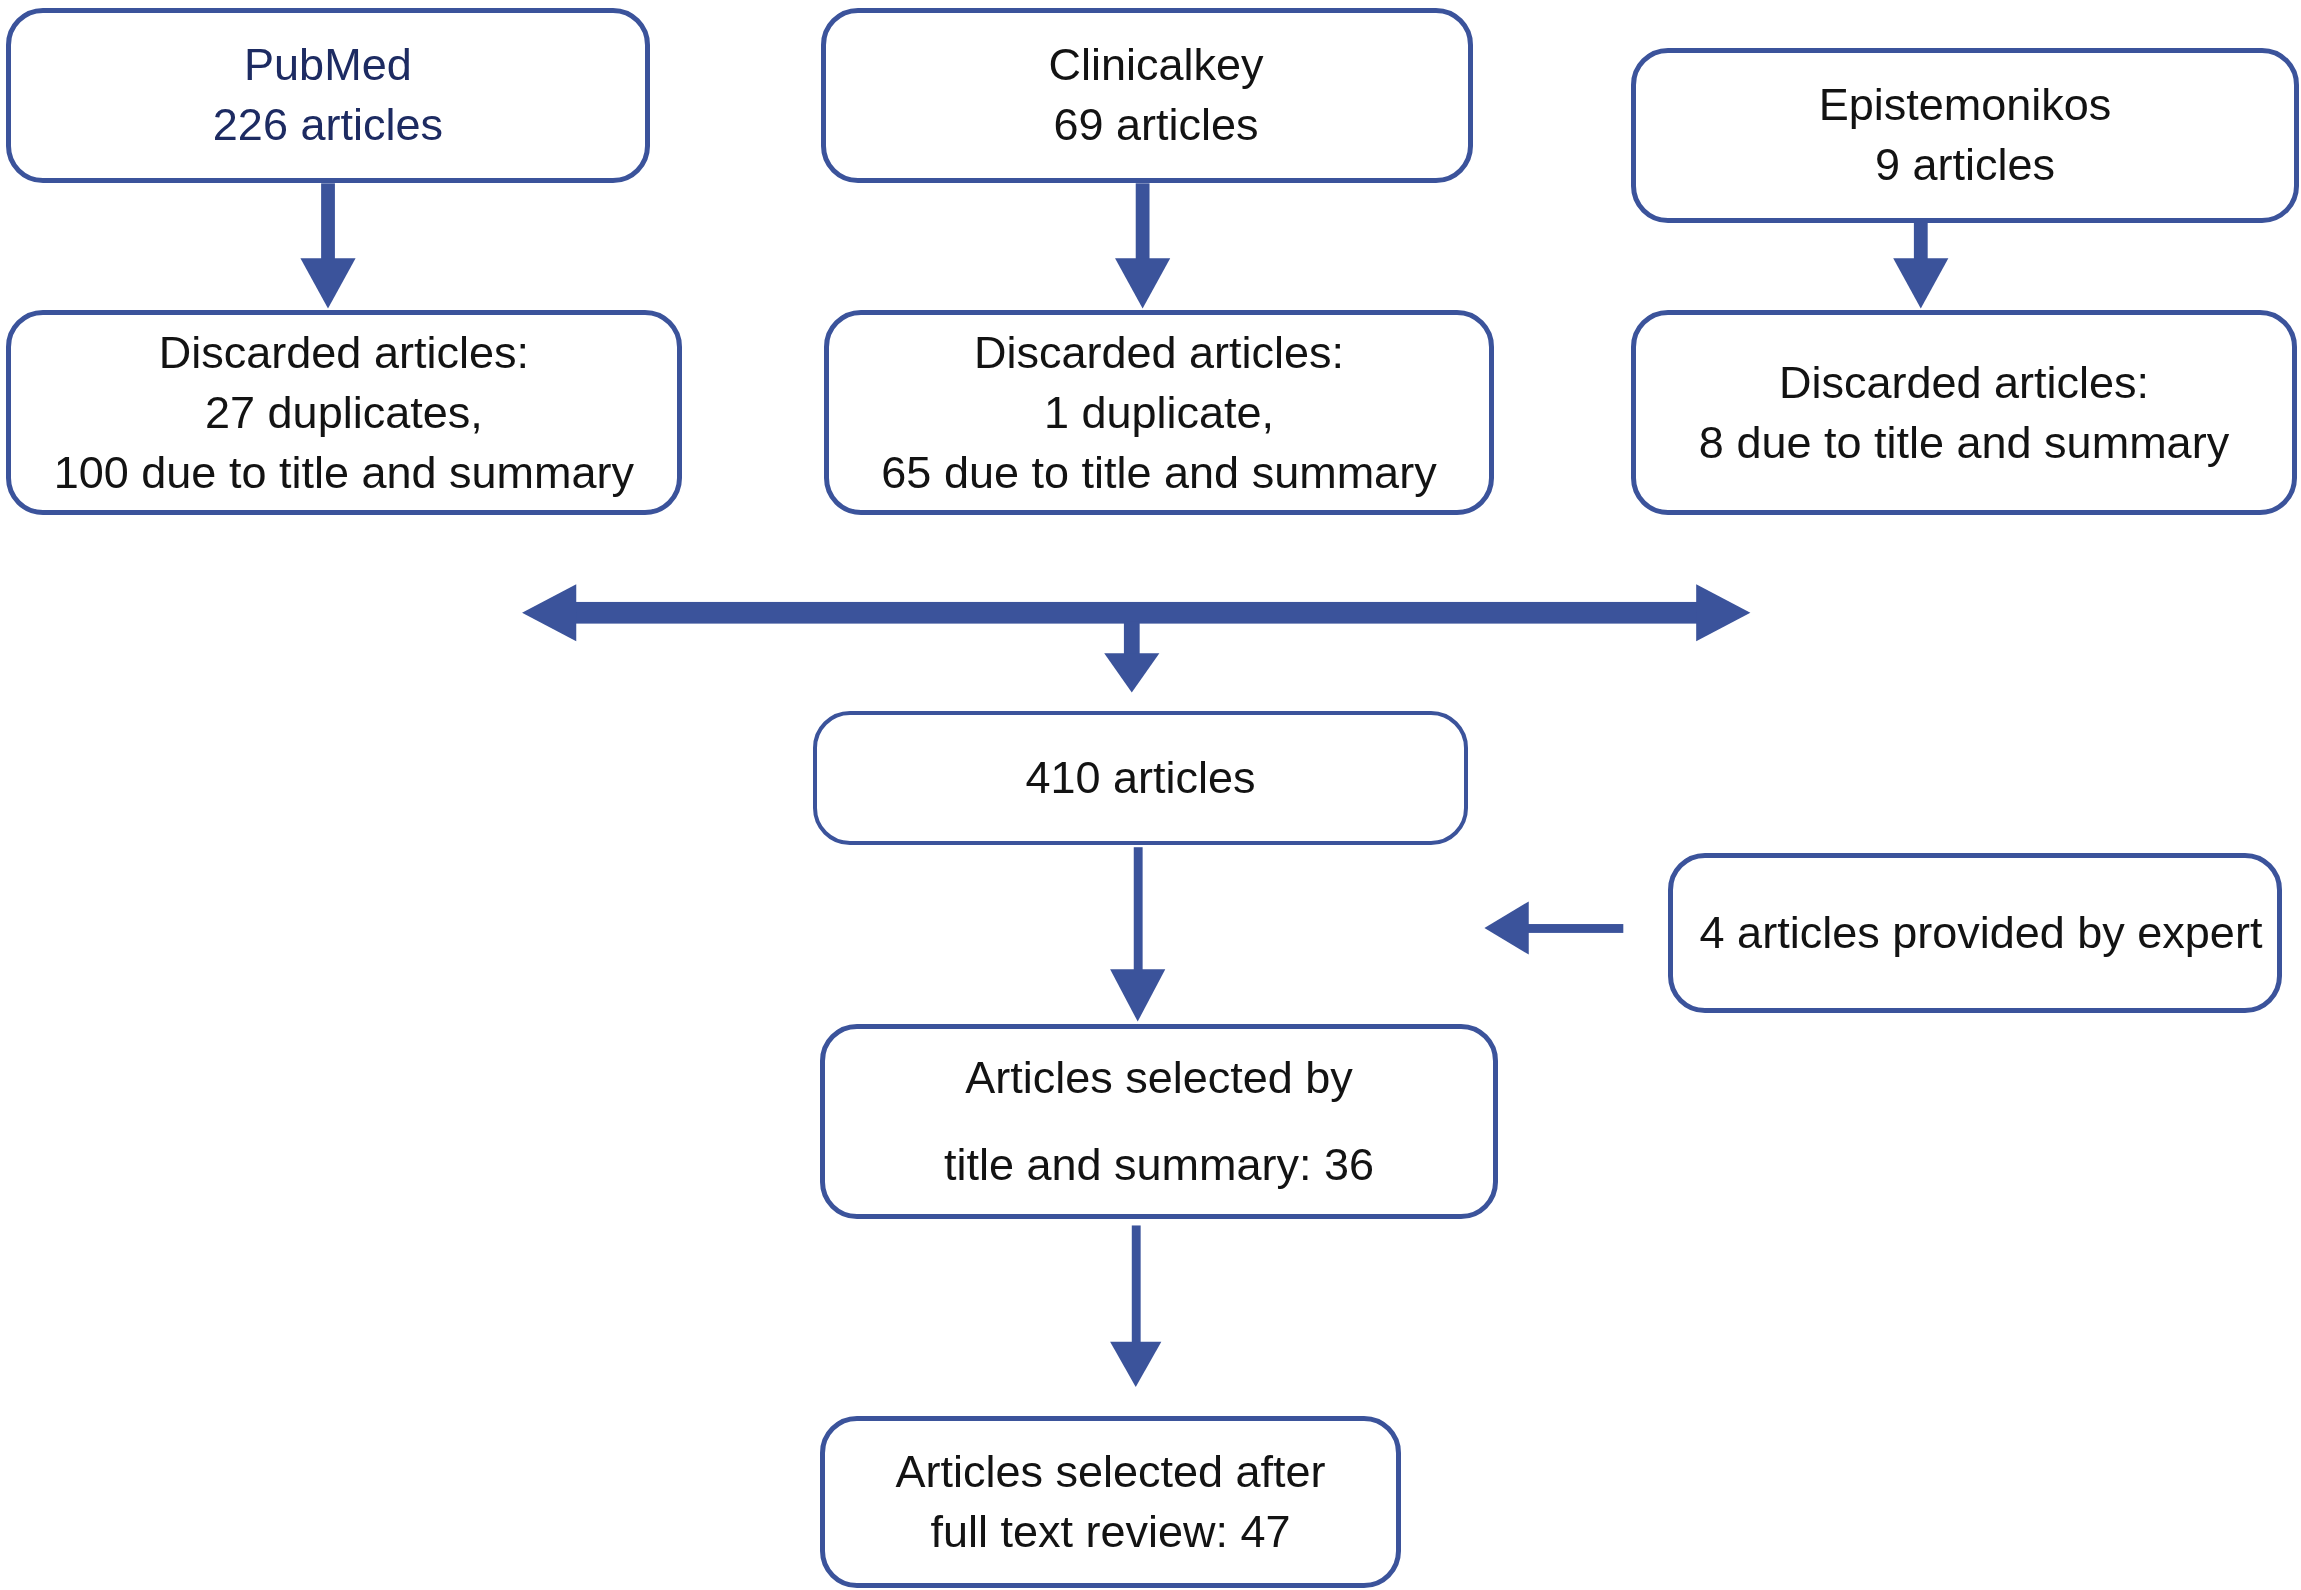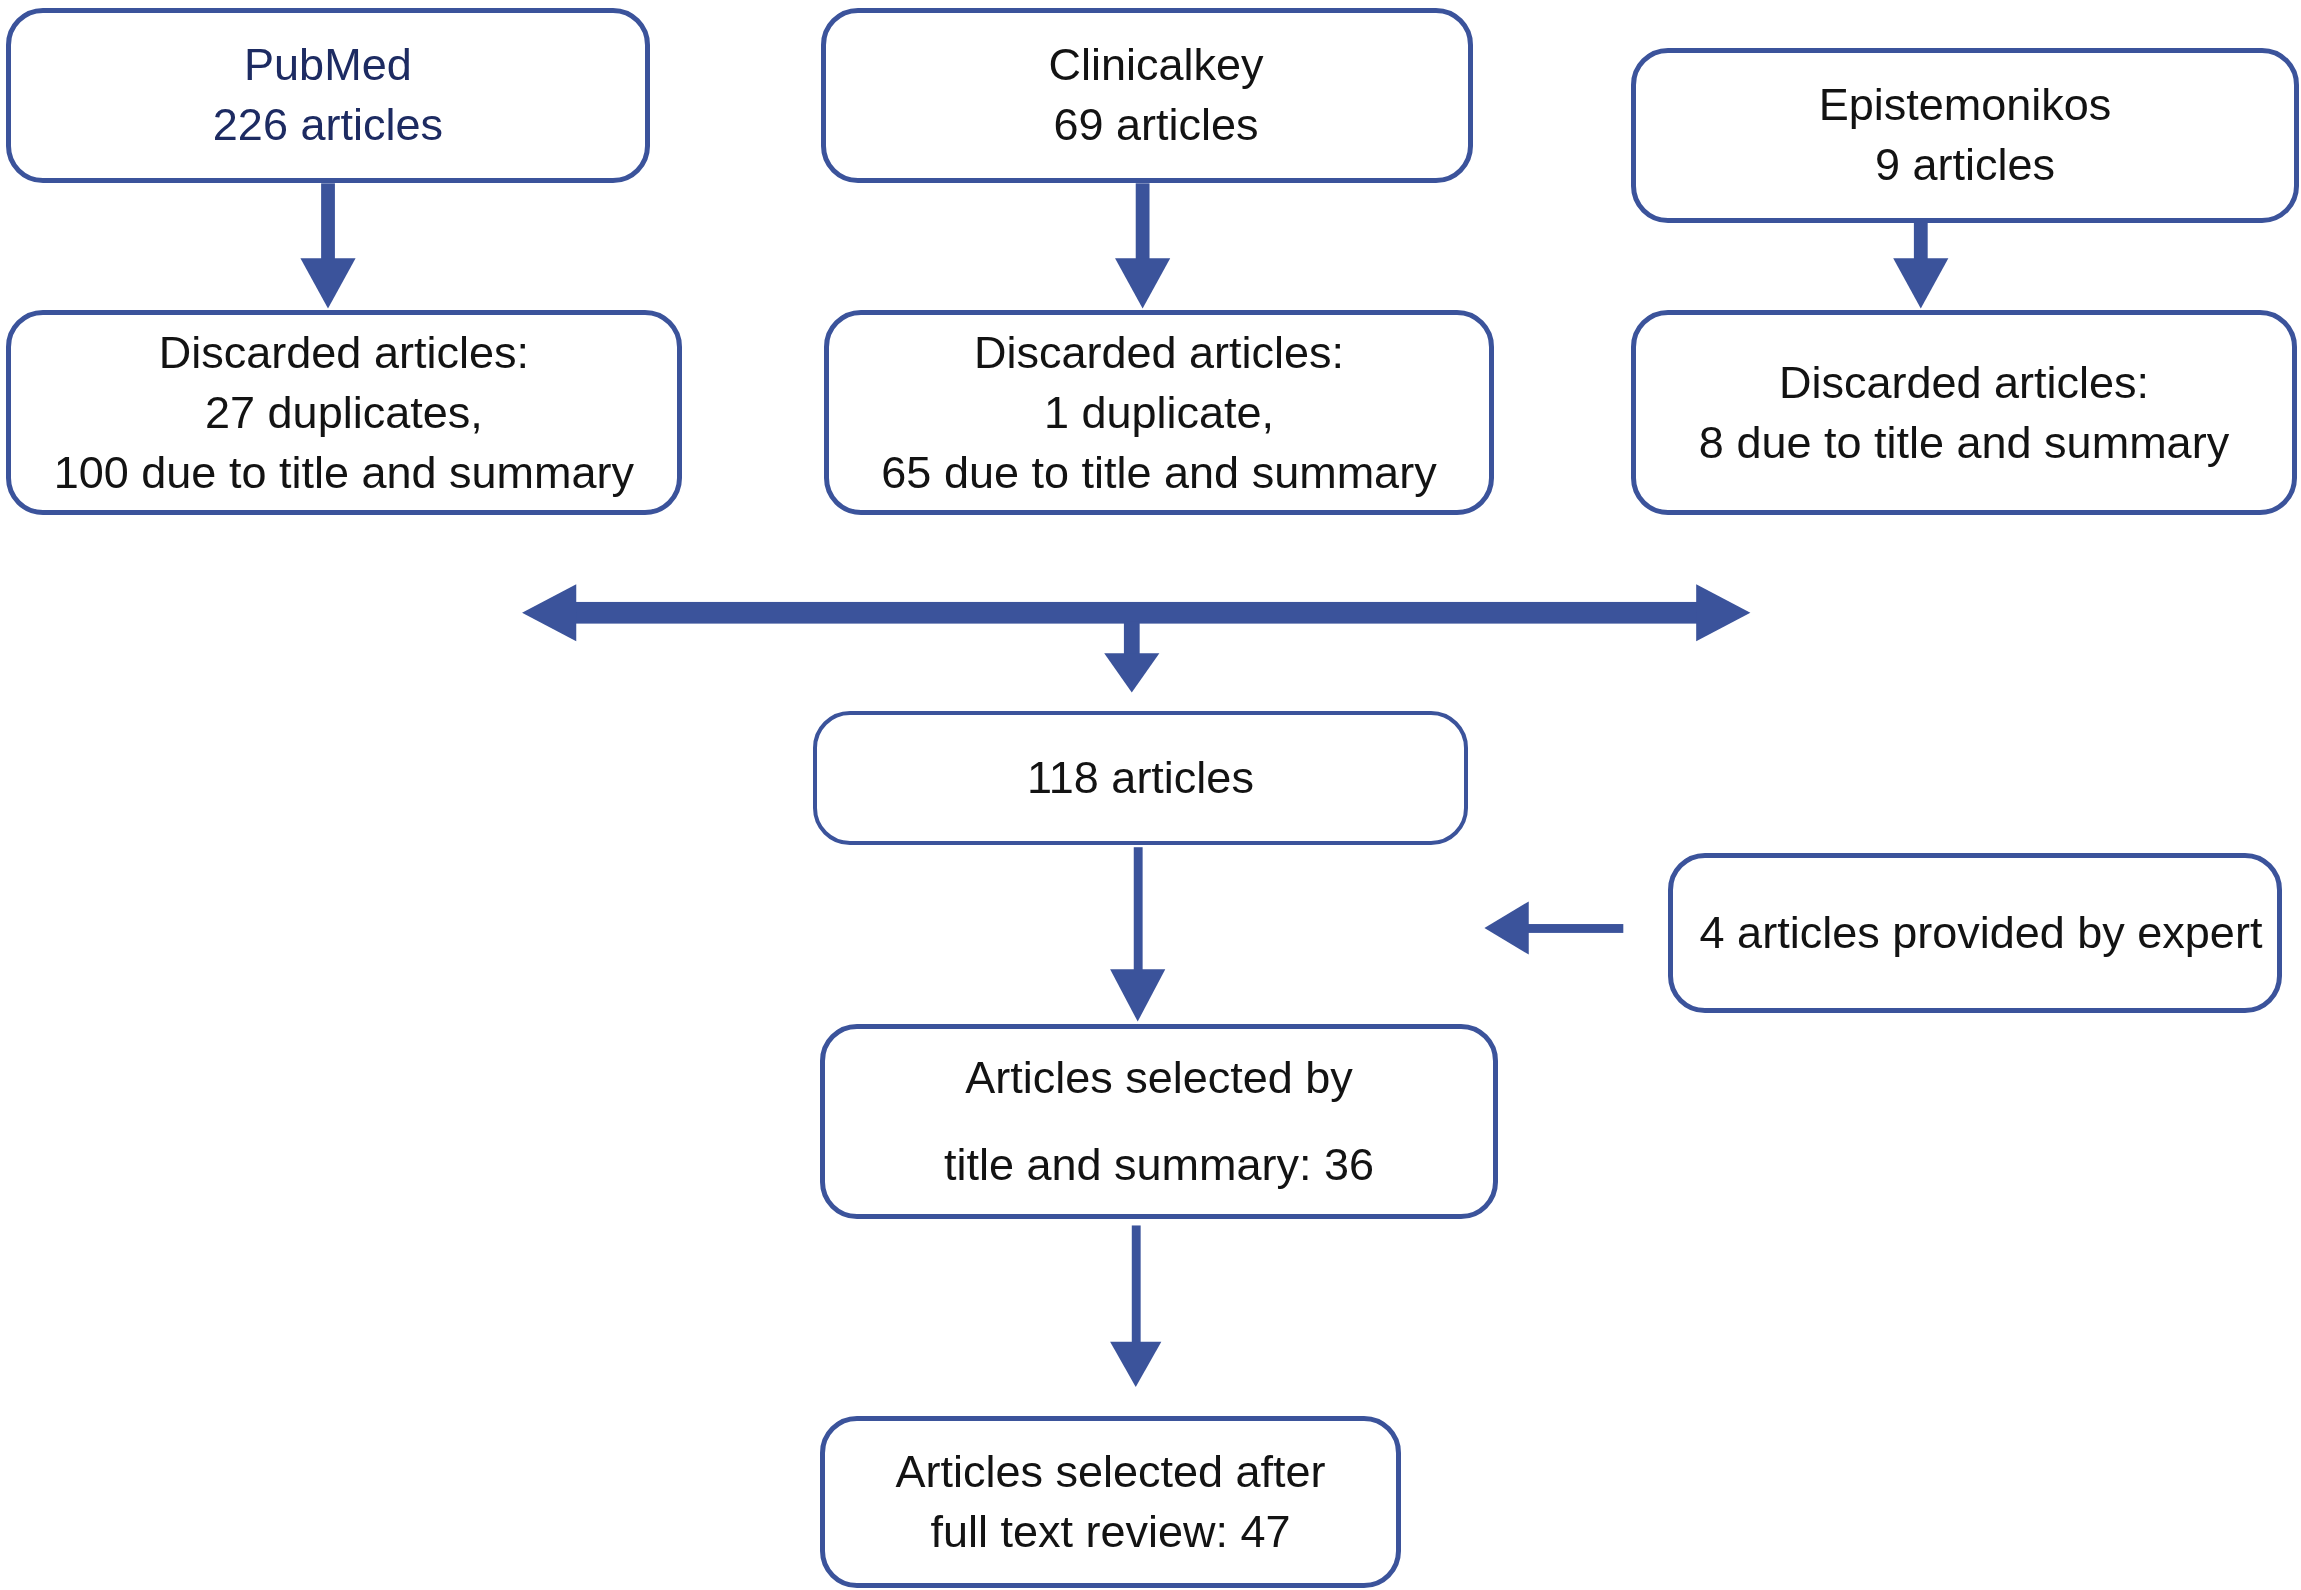--- a/index.html
+++ b/index.html
@@ -130,21 +130,21 @@
     <span class="line">Discarded articles:</span>
     <span class="line">1 duplicate,</span>
     <span class="line">65 due to title and summary</span>
   </div>
   <div class="box" id="disc-epistemonikos">
     <span class="line">Discarded articles:</span>
     <span class="line">8 due to title and summary</span>
   </div>
 
   <div class="box" id="pooled">
-    <span class="line">118 articles</span>
+    <span class="line">410 articles</span>
   </div>
 
   <div class="box" id="expert">
     <span class="line">4 articles provided by expert</span>
   </div>
 
   <div class="box" id="selected">
     <span class="line">Articles selected by</span>
     <span class="line">title and summary: 36</span>
   </div>

